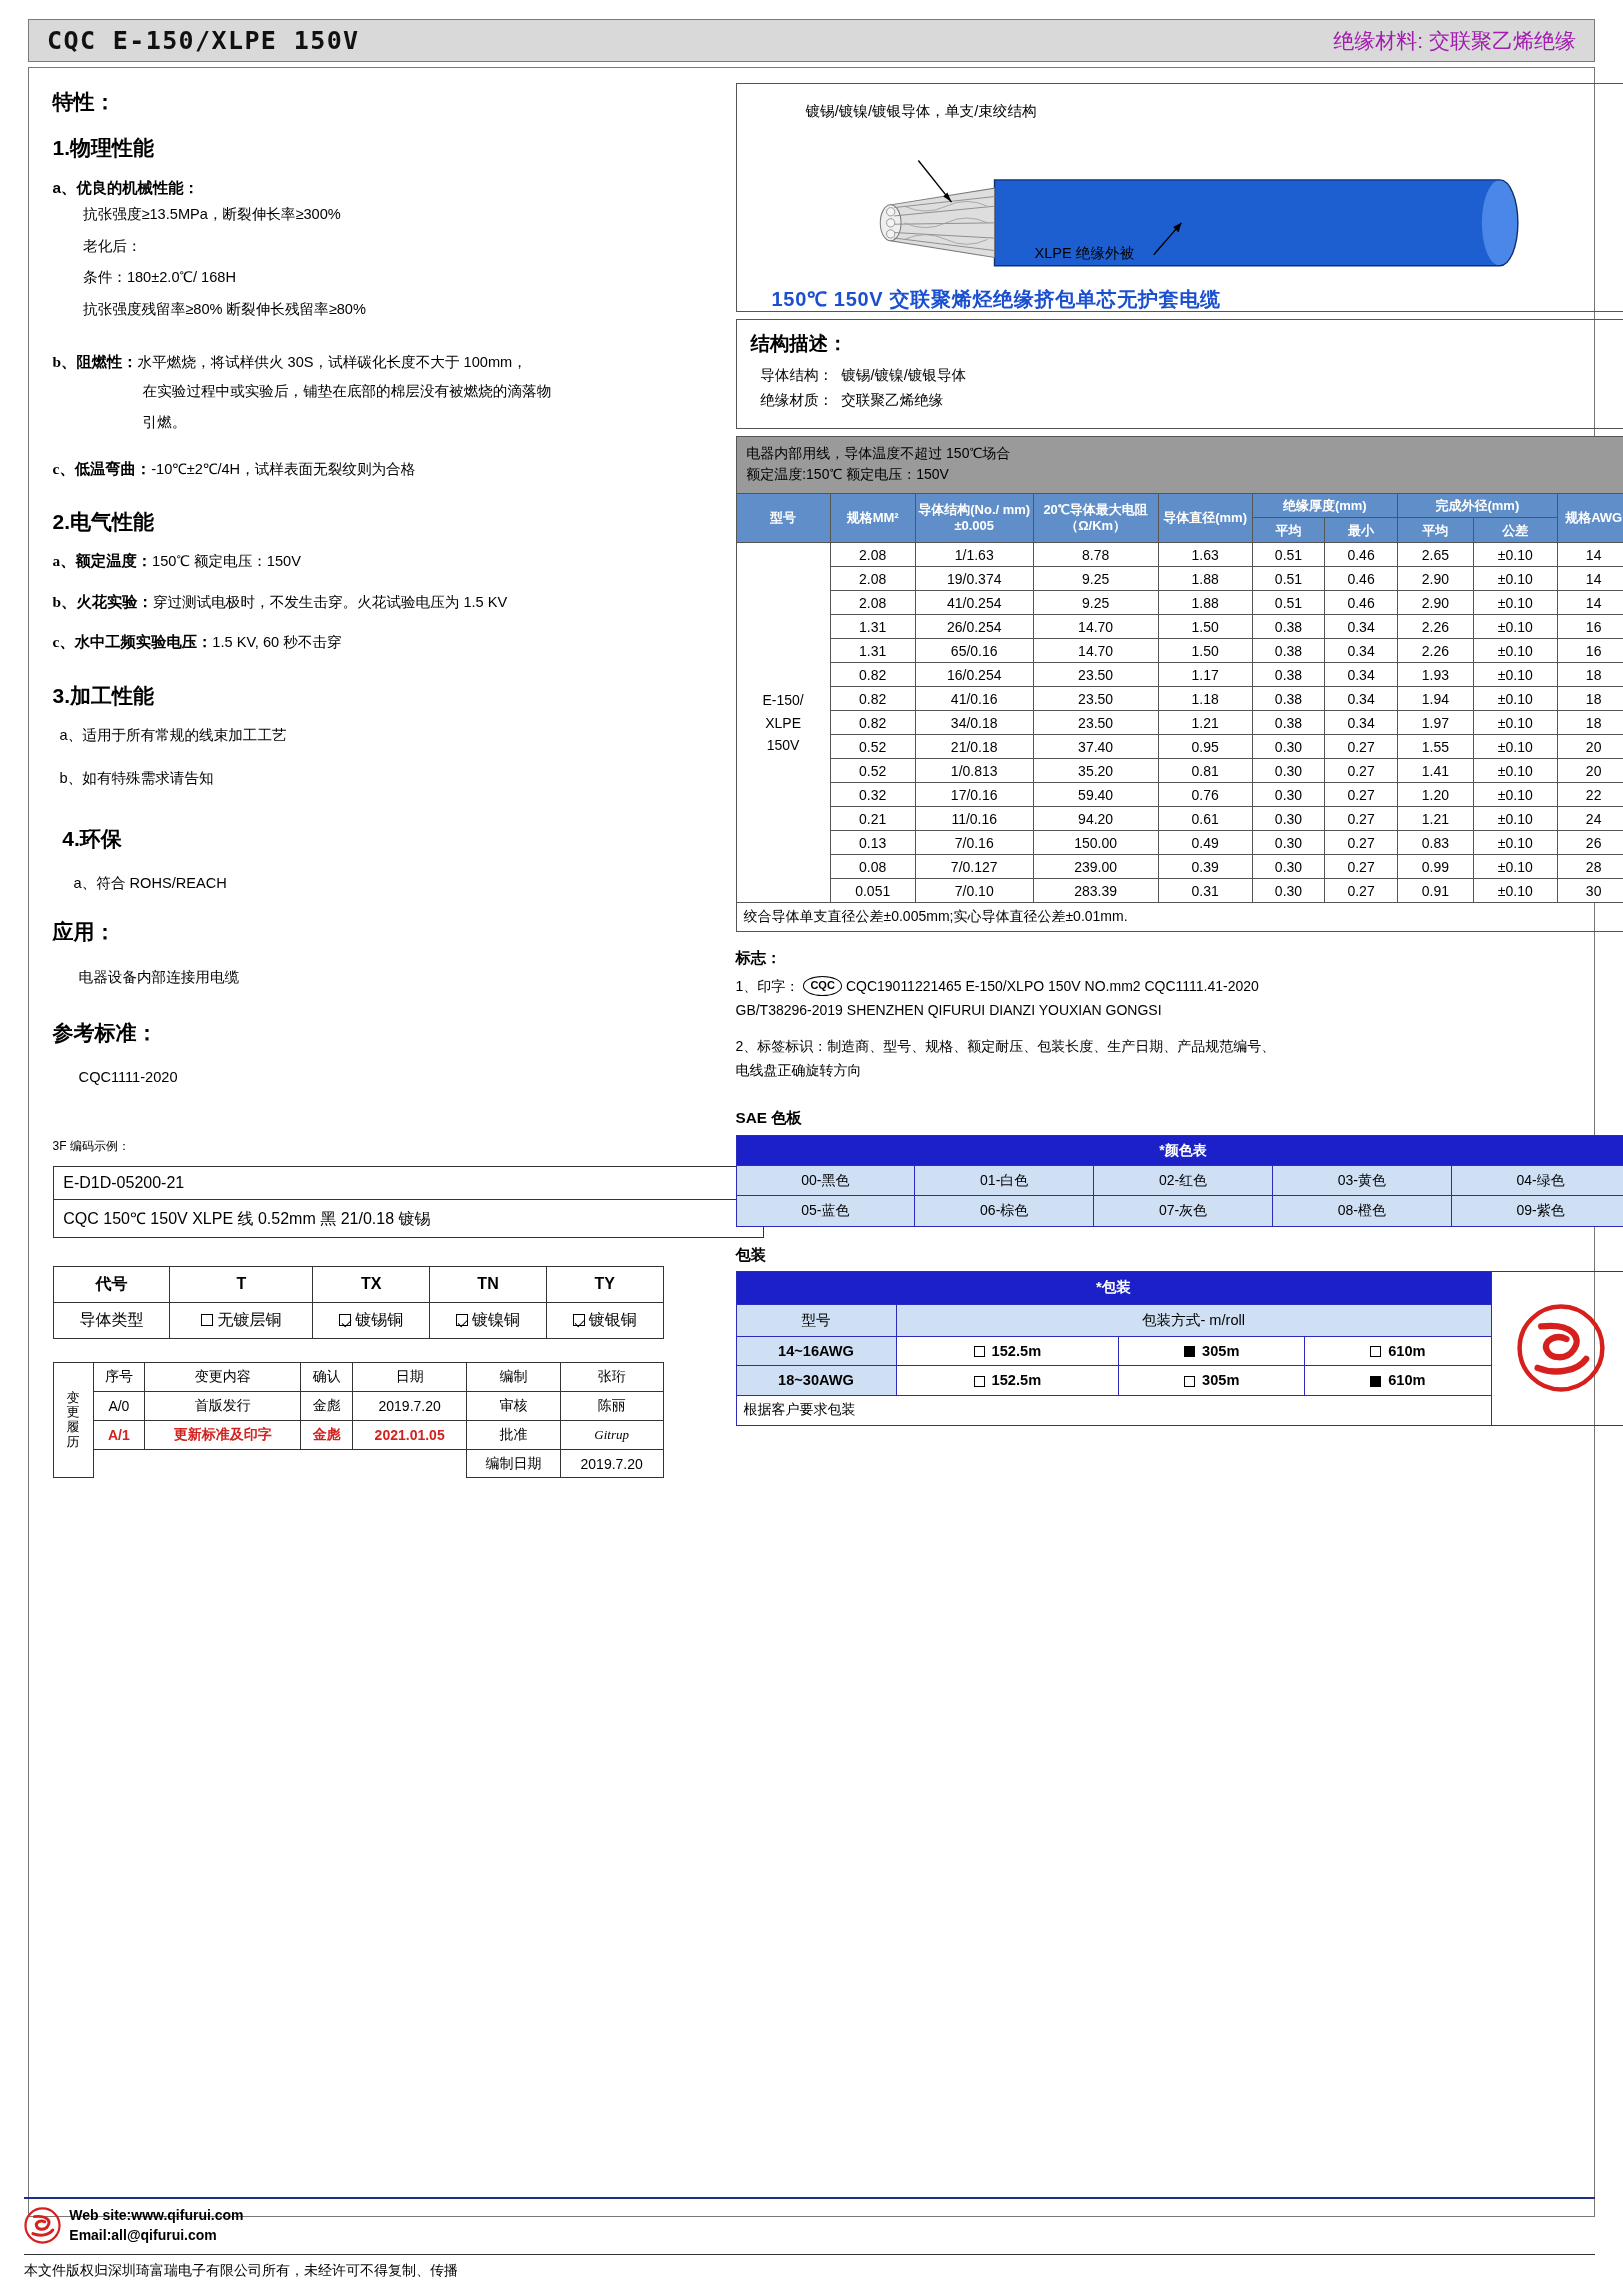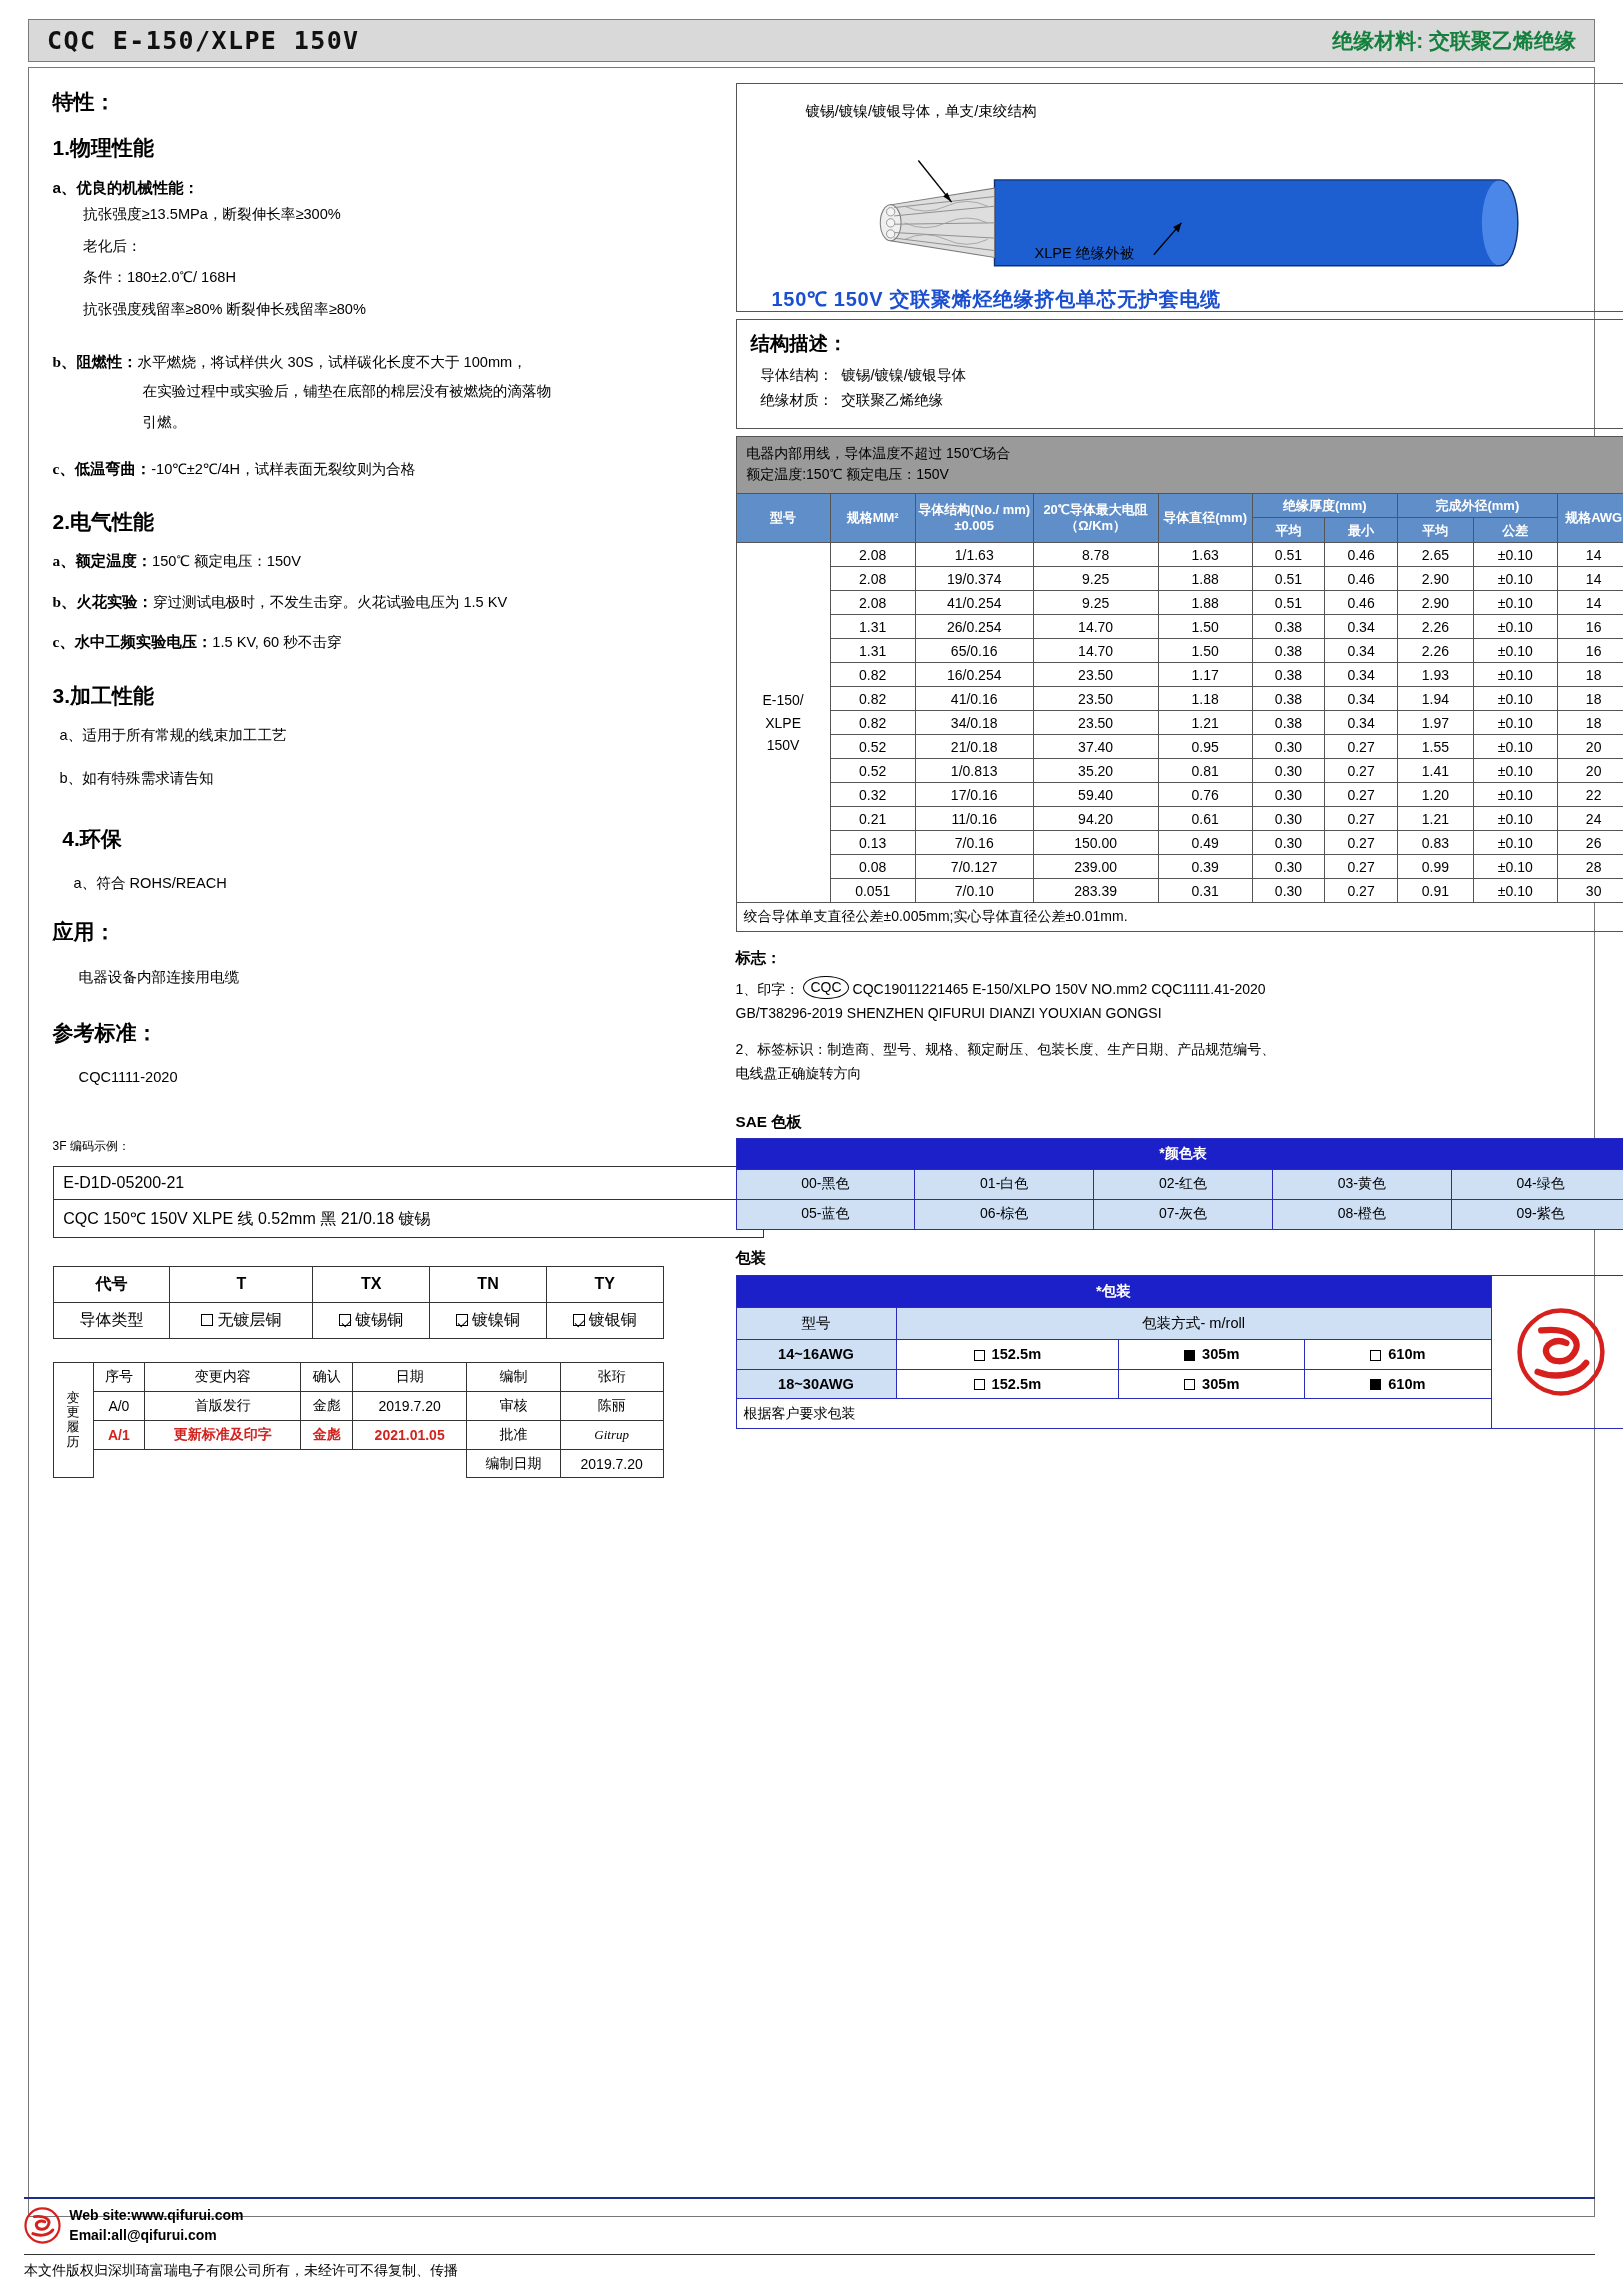--- a/index.html
+++ b/index.html
@@ -19,21 +19,21 @@
   .header {
     height: 43px; background: #d9d9d9; border:0.7px solid #7a7a7a;
     display:flex; align-items:center; justify-content:space-between;
     padding: 0 18px;
     margin-bottom: 4.2px;
   }
   .header-title {
     font-family: "DejaVu Sans Mono", monospace;
     font-size: 25px; font-weight:bold; letter-spacing: 1.4px; color:#111;
   }
-  .header-right { font-size: 21px; font-weight:bold; color:#15803d; }
+  .header-right { font-size: 21px; font-weight:normal; color:#a21caf; }
   .main-frame { border:0.7px solid #777; width:100%; height:2150px; position:relative; padding:0; }
   .cols { display:flex; height:100%; }
   .col-left { width: 694px; padding: 18px 16.7px 0 23.6px; }
   .col-right { flex:1; padding: 15.3px 15.3px 0 12.5px; }
 
   
   .h-feature { font-size:21px; font-weight:bold; margin:2.8px 0 18px 0; }
   .h1 { font-size:21px; font-weight:bold; margin: 0 0 15.3px 0; }
   .sub { font-size:15.3px; font-weight:bold; margin: 14px 0 5.6px 0; }
   .ln { font-size:14.6px; margin: 0 0 9.7px 30.5px; line-height:1.5; }
@@ -84,21 +84,21 @@
 
   table.spec { border-collapse:collapse; width:100%; font-size:14px; background:#fff; }
   table.spec th, table.spec td { border:0.7px solid #555; text-align:center; }
   table.spec thead th { background:#5f8ec9; color:#fff; font-weight:bold; padding:4.2px 1.4px; font-size:13px; line-height:1.2; }
   table.spec tbody td { padding:3.5px 1.4px; font-size:14px; }
   .model-cell { font-size:14.6px; line-height:1.6; }
   .note-line { border:0.7px solid #555; border-top:none; font-size:14px; padding:4.9px 7px; }
 
   .mark-h { font-size:15.3px; font-weight:bold; margin: 15.3px 0 7px 0; }
   .mark-l { font-size:14px; margin: 4.2px 0; line-height:1.45; }
-  .cqc-oval { display:inline-block; border:1px solid #000; border-radius:50%; padding:0.7px 6.2px; font-size:14px; font-weight:normal; vertical-align:1.4px; }
+  .cqc-oval { display:inline-block; border:1px solid #000; border-radius:50%; padding:0.7px 6.2px; font-size:11px; font-weight:bold; vertical-align:1.4px; }
 
   .sae-h { font-size:15.3px; font-weight:bold; margin: 28px 0 5.6px 0; }
   table.sae { border-collapse:collapse; width:100%; font-size:14px; }
   table.sae td { border:0.7px solid #2b2bbb; text-align:center; padding:5.6px 2.8px; }
   table.sae .hdr { background:#1b20c8; color:#fff; font-weight:bold; }
   table.sae .cell { background:#cfe0f5; }
 
   .pk-h { font-size:15.3px; font-weight:bold; margin: 18px 0 5.6px 0; }
   .pack-wrap { display:flex; align-items:stretch; }
   table.pack { border-collapse:collapse; width: 756px; font-size:14.6px; }

